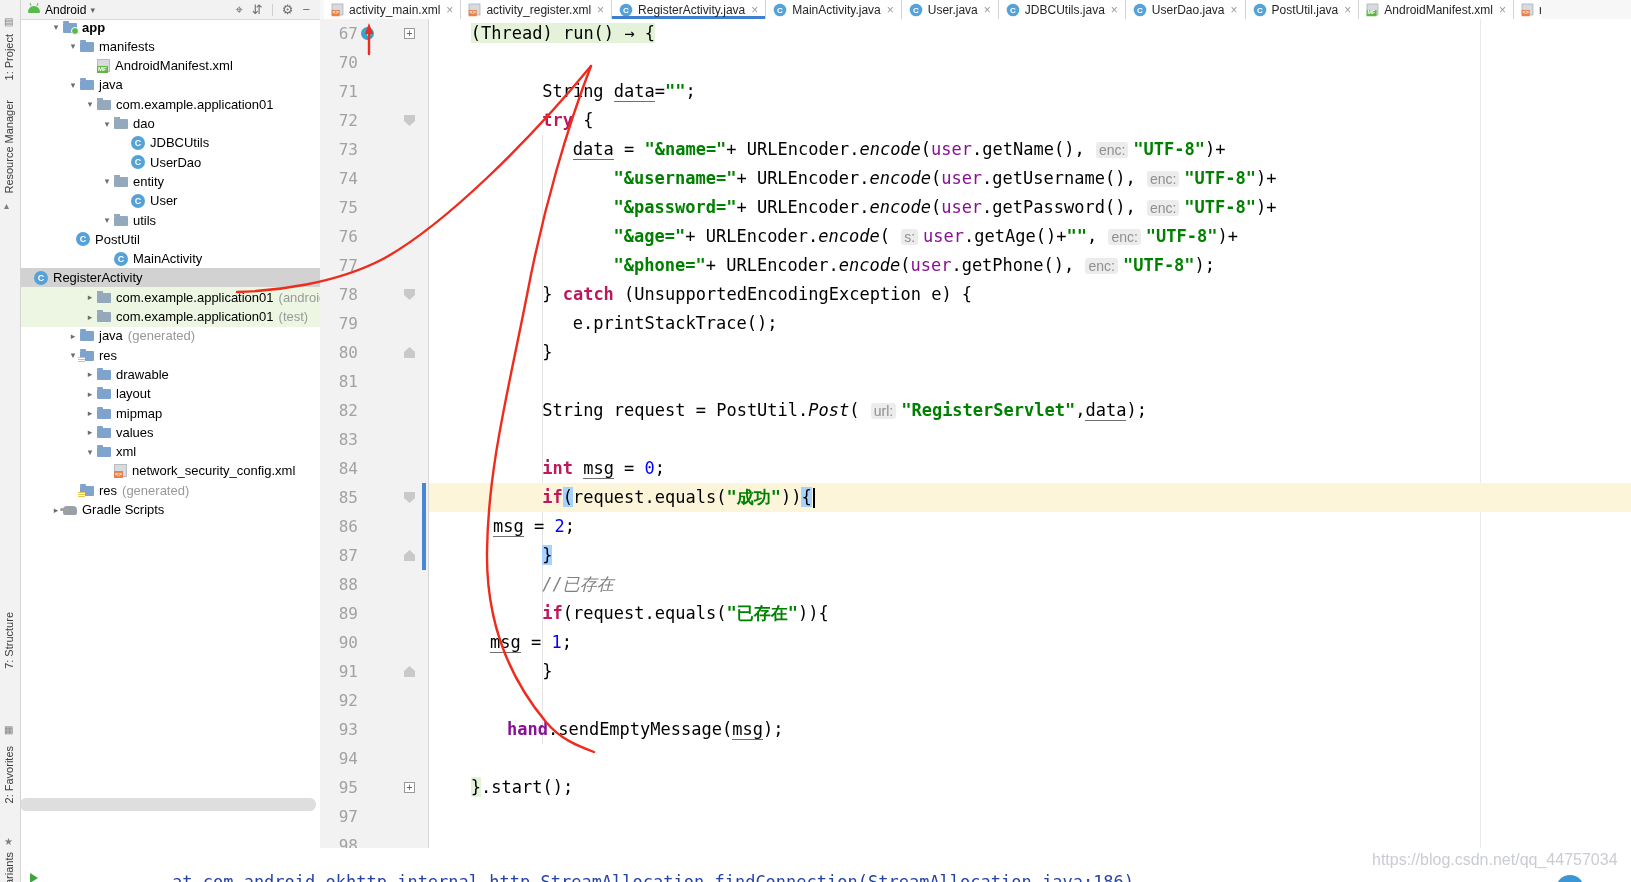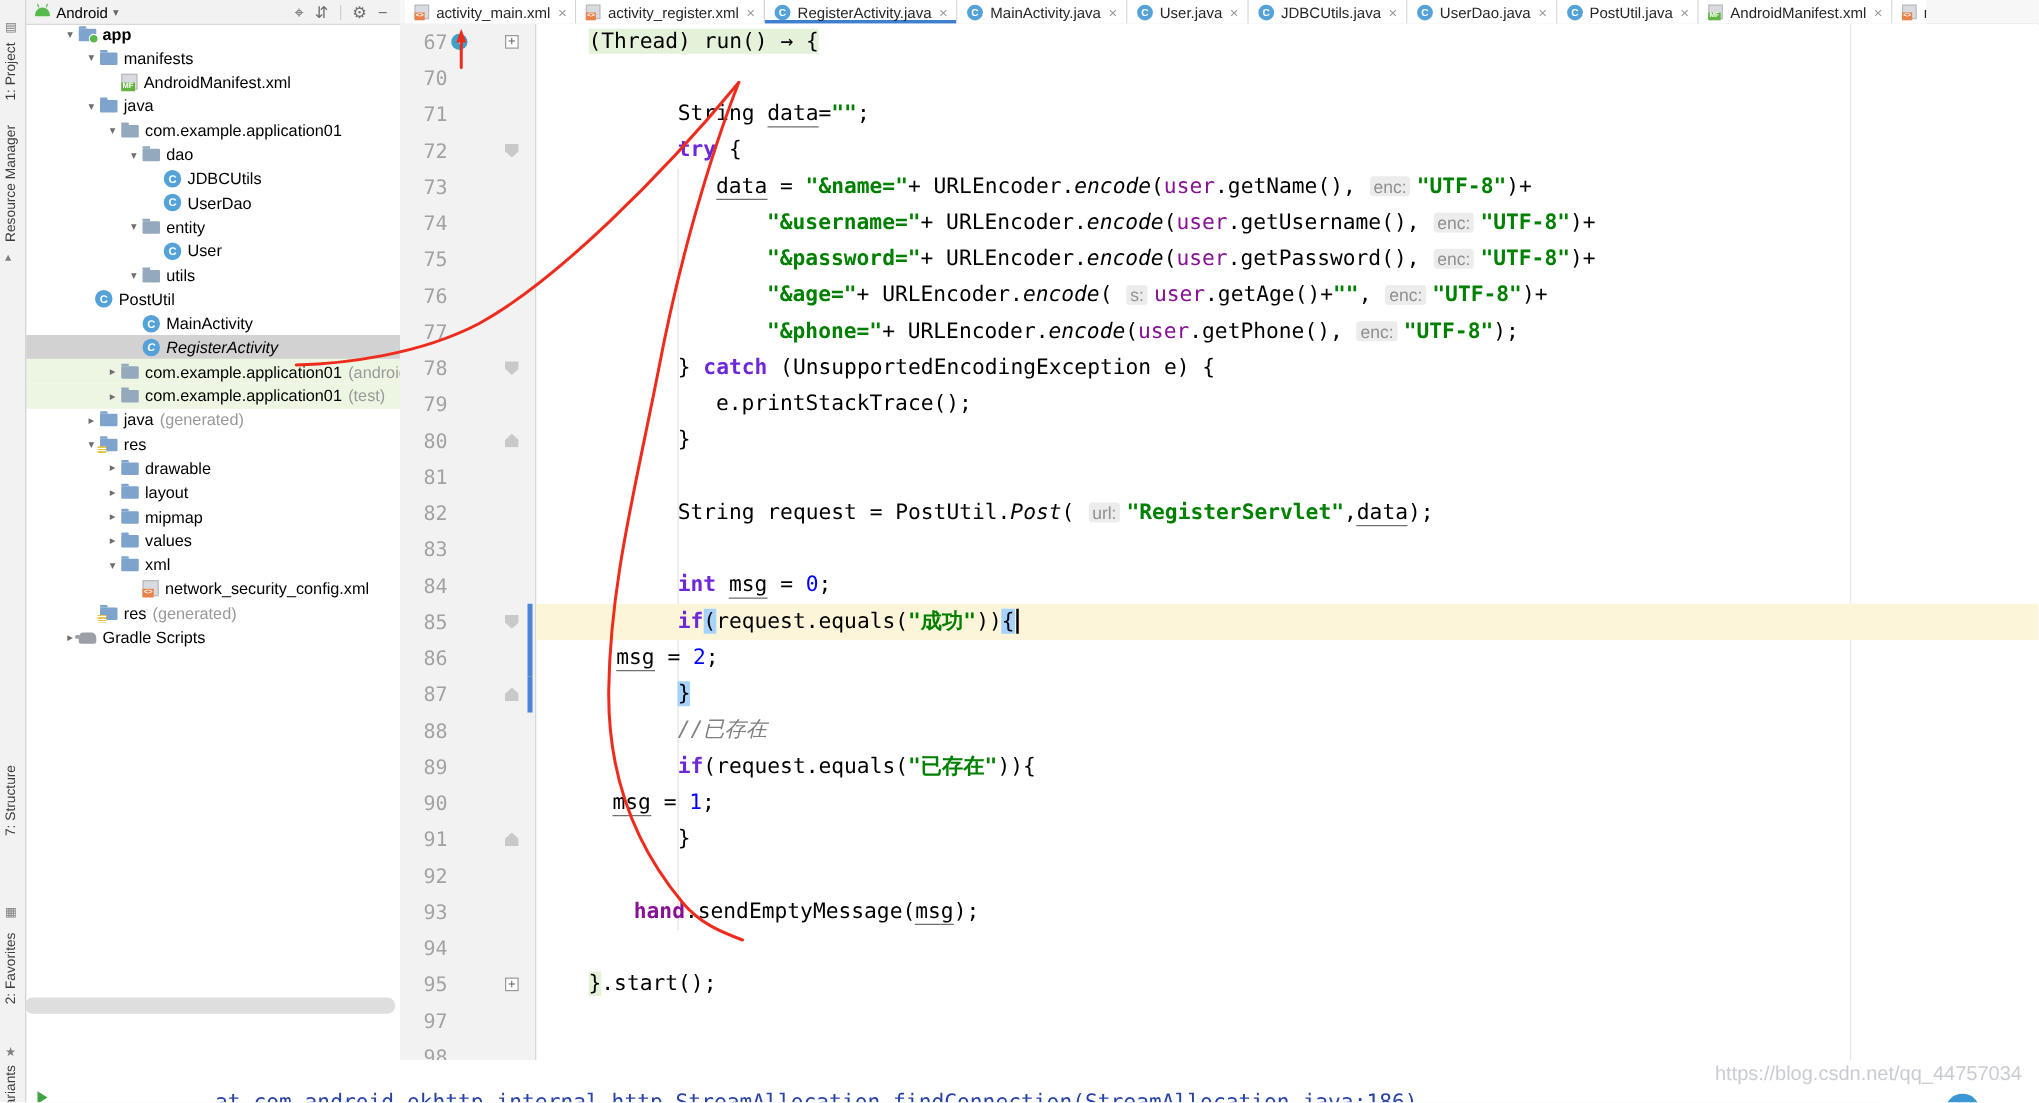--- a/index.html
+++ b/index.html
@@ -79,21 +79,21 @@
   .lnum{position:absolute;left:0;width:38px;text-align:right;color:#a2a2a2;font-size:16px;}
   .ovr{position:absolute;left:41px;top:8px;width:13px;height:13px;border-radius:50%;background:#3fa0c8;
        color:#fff;font-size:9px;line-height:13px;text-align:center;}
   .gmark{position:absolute;left:84px;top:9px;width:11px;height:11px;box-sizing:border-box;
          border:1px solid #9a9a9a;background:#fff;color:#666;font-size:10px;line-height:9px;text-align:center;}
   .gmark.open{clip-path:polygon(0 0,100% 0,100% 55%,50% 100%,0 55%);background:#c9c9c9;border:none;}
   .gmark.end{clip-path:polygon(50% 0,100% 45%,100% 100%,0 100%,0 45%);background:#c9c9c9;border:none;}
   .vcs{position:absolute;left:102px;top:0;width:4px;height:29px;background:#4a86d8;}
   .codetext{position:absolute;left:110px;top:0;height:29px;}
   .sp{color:#000;}
-  .sk{color:#6d28d9;font-weight:bold;}
+  .sk{color:#be185d;font-weight:bold;}
   .ss{color:#008000;font-weight:bold;}
   .sn{color:#0000ff;}
   .sc{color:#808080;font-style:italic;}
   .sf{color:#871094;}
   .sfb{color:#871094;font-weight:bold;}
   .si{font-style:italic;}
   .sh{background:#ececec;color:#8f8f8f;border-radius:3px;padding:0 3px;font-size:14px;margin:0 5px 0 1px;
       font-family:"Liberation Sans",sans-serif;}
   .su{border-bottom:1px solid #6f6f6f;}
   .sfold{background:#e5f2da;}
@@ -205,21 +205,21 @@
         <div class="trow" style="top: 208.3px; padding-left: 42px;">
           <span class="tarrow"></span>
           <span class="ticon i-class"></span>
           <span class="tlabel">PostUtil</span>
         </div>
         <div class="trow" style="top: 227.6px; padding-left: 80px;">
           <span class="tarrow"></span>
           <span class="ticon i-class"></span>
           <span class="tlabel">MainActivity</span>
         </div>
-        <div class="trow sel" style="top: 246.9px; padding-left: 80px; font-style: italic;">
+        <div class="trow sel" style="top: 246.9px; ">
           <span class="tarrow"></span>
           <span class="ticon i-class"></span>
           <span class="tlabel">RegisterActivity</span>
         </div>
         <div class="trow green" style="top: 266.2px; padding-left: 63px;">
           <span class="tarrow">▸</span>
           <span class="ticon i-package"></span>
           <span class="tlabel">com.example.application01</span>
           <span class="tsuffix">(androidTest)</span>
         </div>

